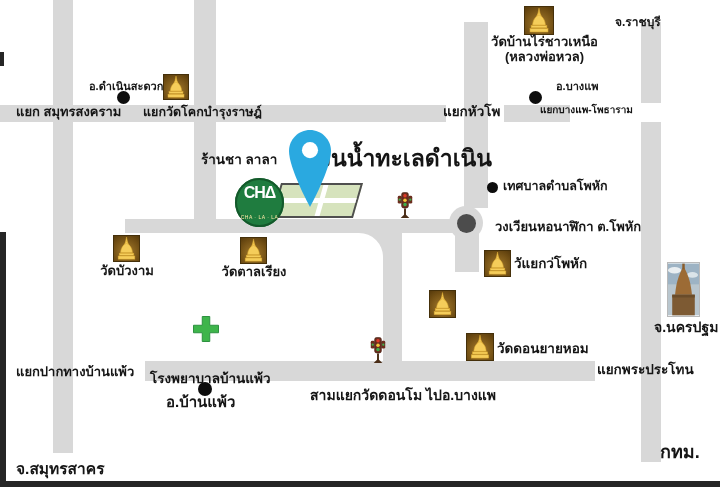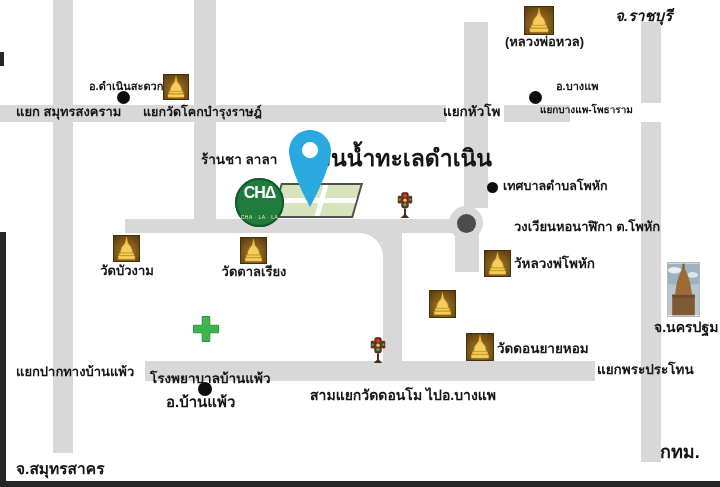--- a/index.html
+++ b/index.html
@@ -150,39 +150,40 @@
       <polygon points="12,1 13.2,7 10.8,7"></polygon>
           <polygon points="12,4.5 15,9.5 9,9.5"></polygon>
       <path d="M12 7 C8 9 6.6 12 6.3 16 L17.7 16 C17.4 12 16 9 12 7 Z"></path>
       <rect x="5" y="16.5" width="14" height="2"></rect>
           <rect x="4" y="19.2" width="16" height="3"></rect>
     </g>
       </svg>
   </div>
 
   <div class="lbl ctr" style="left:467px;top:35px;width:155px;font-size:13px;">
+    <div>วัดบ้านไร่ชาวเหนือ</div>
     <div>(หลวงพ่อหวล)</div>
   </div>
   <div class="lbl ctr" style="left:82px;top:264px;width:90px;font-size:13px;">วัดบัวงาม</div>
   <div class="lbl ctr" style="left:210px;top:265px;width:88px;font-size:13px;">วัดตาลเรียง</div>
-  <div class="lbl" style="left:514px;top:256px;font-size:13.5px;">วัหลวงพ่โพหัก</div>
+  <div class="lbl" style="left:514px;top:256px;font-size:13.5px;">วัแยกว่โพหัก</div>
   <div class="lbl" style="left:497px;top:341px;font-size:13.5px;">วัดดอนยายหอม</div>
 
   <div class="lbl" style="left:89px;top:80px;font-size:11px;">อ.ดำเนินสะดวก</div>
   <div class="dot" style="left:117px;top:91px;width:13px;height:13px;"></div>
 
   <div class="lbl" style="left:512px;top:80px;font-size:11px;margin-left:44px;">อ.บางแพ</div>
   <div class="dot" style="left:529px;top:91px;width:13px;height:13px;"></div>
 
   <div class="dot" style="left:198px;top:382px;width:14px;height:14px;"></div>
   <div class="lbl" style="left:166px;top:394px;font-size:15px;">อ.บ้านแพ้ว</div>
 
   <div class="dot" style="left:487px;top:182px;width:11px;height:11px;"></div>
   <div class="lbl" style="left:503px;top:179px;font-size:12.5px;">เทศบาลตำบลโพหัก</div>
-  <div class="lbl" style="left:514px;top:220px;font-size:13px;">วงเวียนหอนาฬิกา ต.โพหัก</div>
+  <div class="lbl" style="left:495px;top:220px;font-size:13px;">วงเวียนหอนาฬิกา ต.โพหัก</div>
 
   <div class="icon" style="left:191px;top:314px;width:30px;height:30px;">
     <svg viewBox="0 0 24 24" width="30" height="30">
       <path d="M9 2 h6 v7 h7 v6 h-7 v7 H9 v-7 H2 V9 h7 Z" fill="#3eb54b" stroke="#2d9140" stroke-width="0.8" stroke-linejoin="round"></path>
     </svg>
   </div>
   <div class="lbl" style="left:150px;top:343px;font-size:13.5px;margin-top:28px;">โรงพยาบาลบ้านแพ้ว</div>
 
   <div class="icon" style="left:397px;top:192px;width:16px;height:27px;">
     <svg viewBox="0 0 16 28" width="16" height="27">
@@ -214,21 +215,21 @@
   </div>
 
   <div class="lbl" style="left:16px;top:105px;font-size:13px;">แยก สมุทรสงคราม</div>
   <div class="lbl" style="left:143px;top:105px;font-size:12.5px;">แยกวัดโคกบำรุงราษฎ์</div>
   <div class="lbl" style="left:443px;top:104px;font-size:13.5px;">แยกหัวโพ</div>
   <div class="lbl" style="left:540px;top:104px;font-size:10px;">แยกบางแพ-โพธาราม</div>
   <div class="lbl" style="left:16px;top:365px;font-size:13px;text-align:center;">แยกปากทางบ้านแพ้ว</div>
   <div class="lbl" style="left:597px;top:362px;font-size:13.5px;">แยกพระประโทน</div>
   <div class="lbl" style="left:310px;top:388px;font-size:14px;">สามแยกวัดดอนโม ไปอ.บางแพ</div>
 
-  <div class="lbl" style="left:615px;top:8px;font-size:15px;font-style:italic;">จ.ราชบุรี</div>
+  <div class="lbl" style="left:615px;top:16px;font-size:12px;">จ.ราชบุรี</div>
   <div class="lbl" style="left:654px;top:320px;font-size:14px;">จ.นครปฐม</div>
   <div class="lbl" style="left:16px;top:460px;font-size:15.5px;">จ.สมุทรสาคร</div>
   <div class="lbl" style="left:660px;top:442px;font-size:18px;">กทม.</div>
 
   <div class="photo">
     <svg viewBox="0 0 33 55" width="31" height="53">
       <rect width="33" height="55" fill="#b9c6ce"></rect>
       <rect width="33" height="22" fill="#9db3c4"></rect>
       <ellipse cx="7" cy="7" rx="7" ry="3.5" fill="#e9eef1"></ellipse>
       <ellipse cx="26" cy="12" rx="6" ry="3" fill="#dbe4e9"></ellipse>

